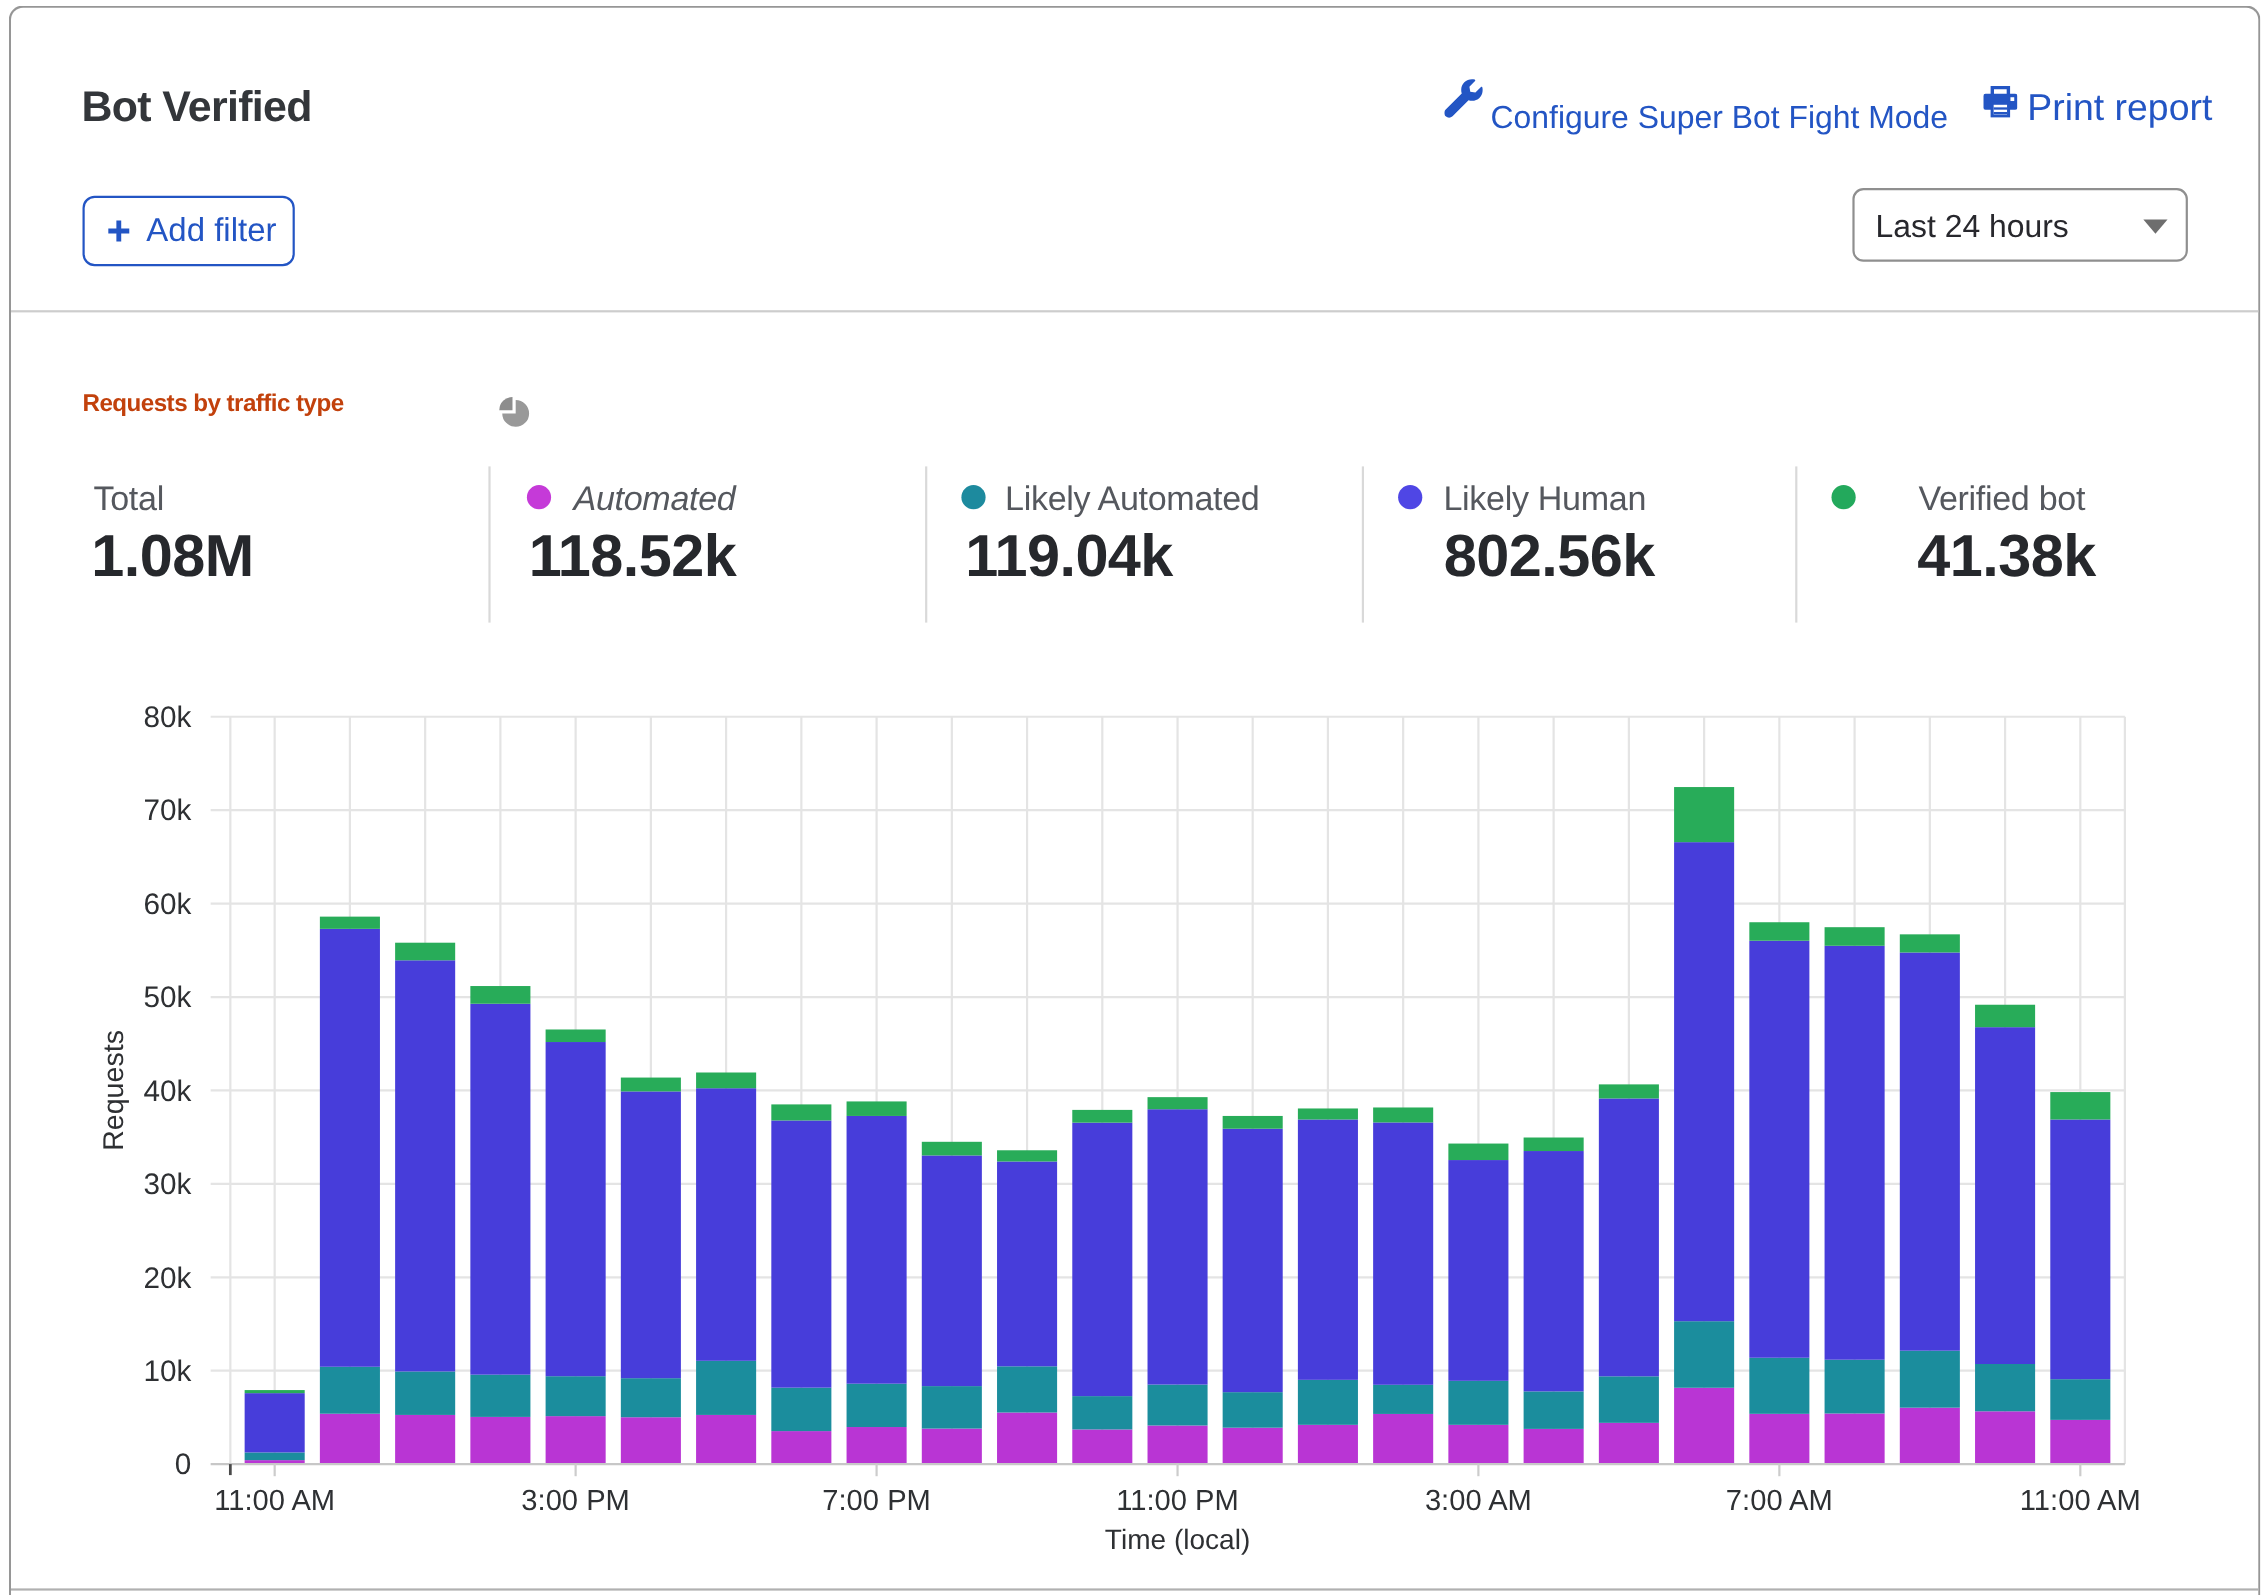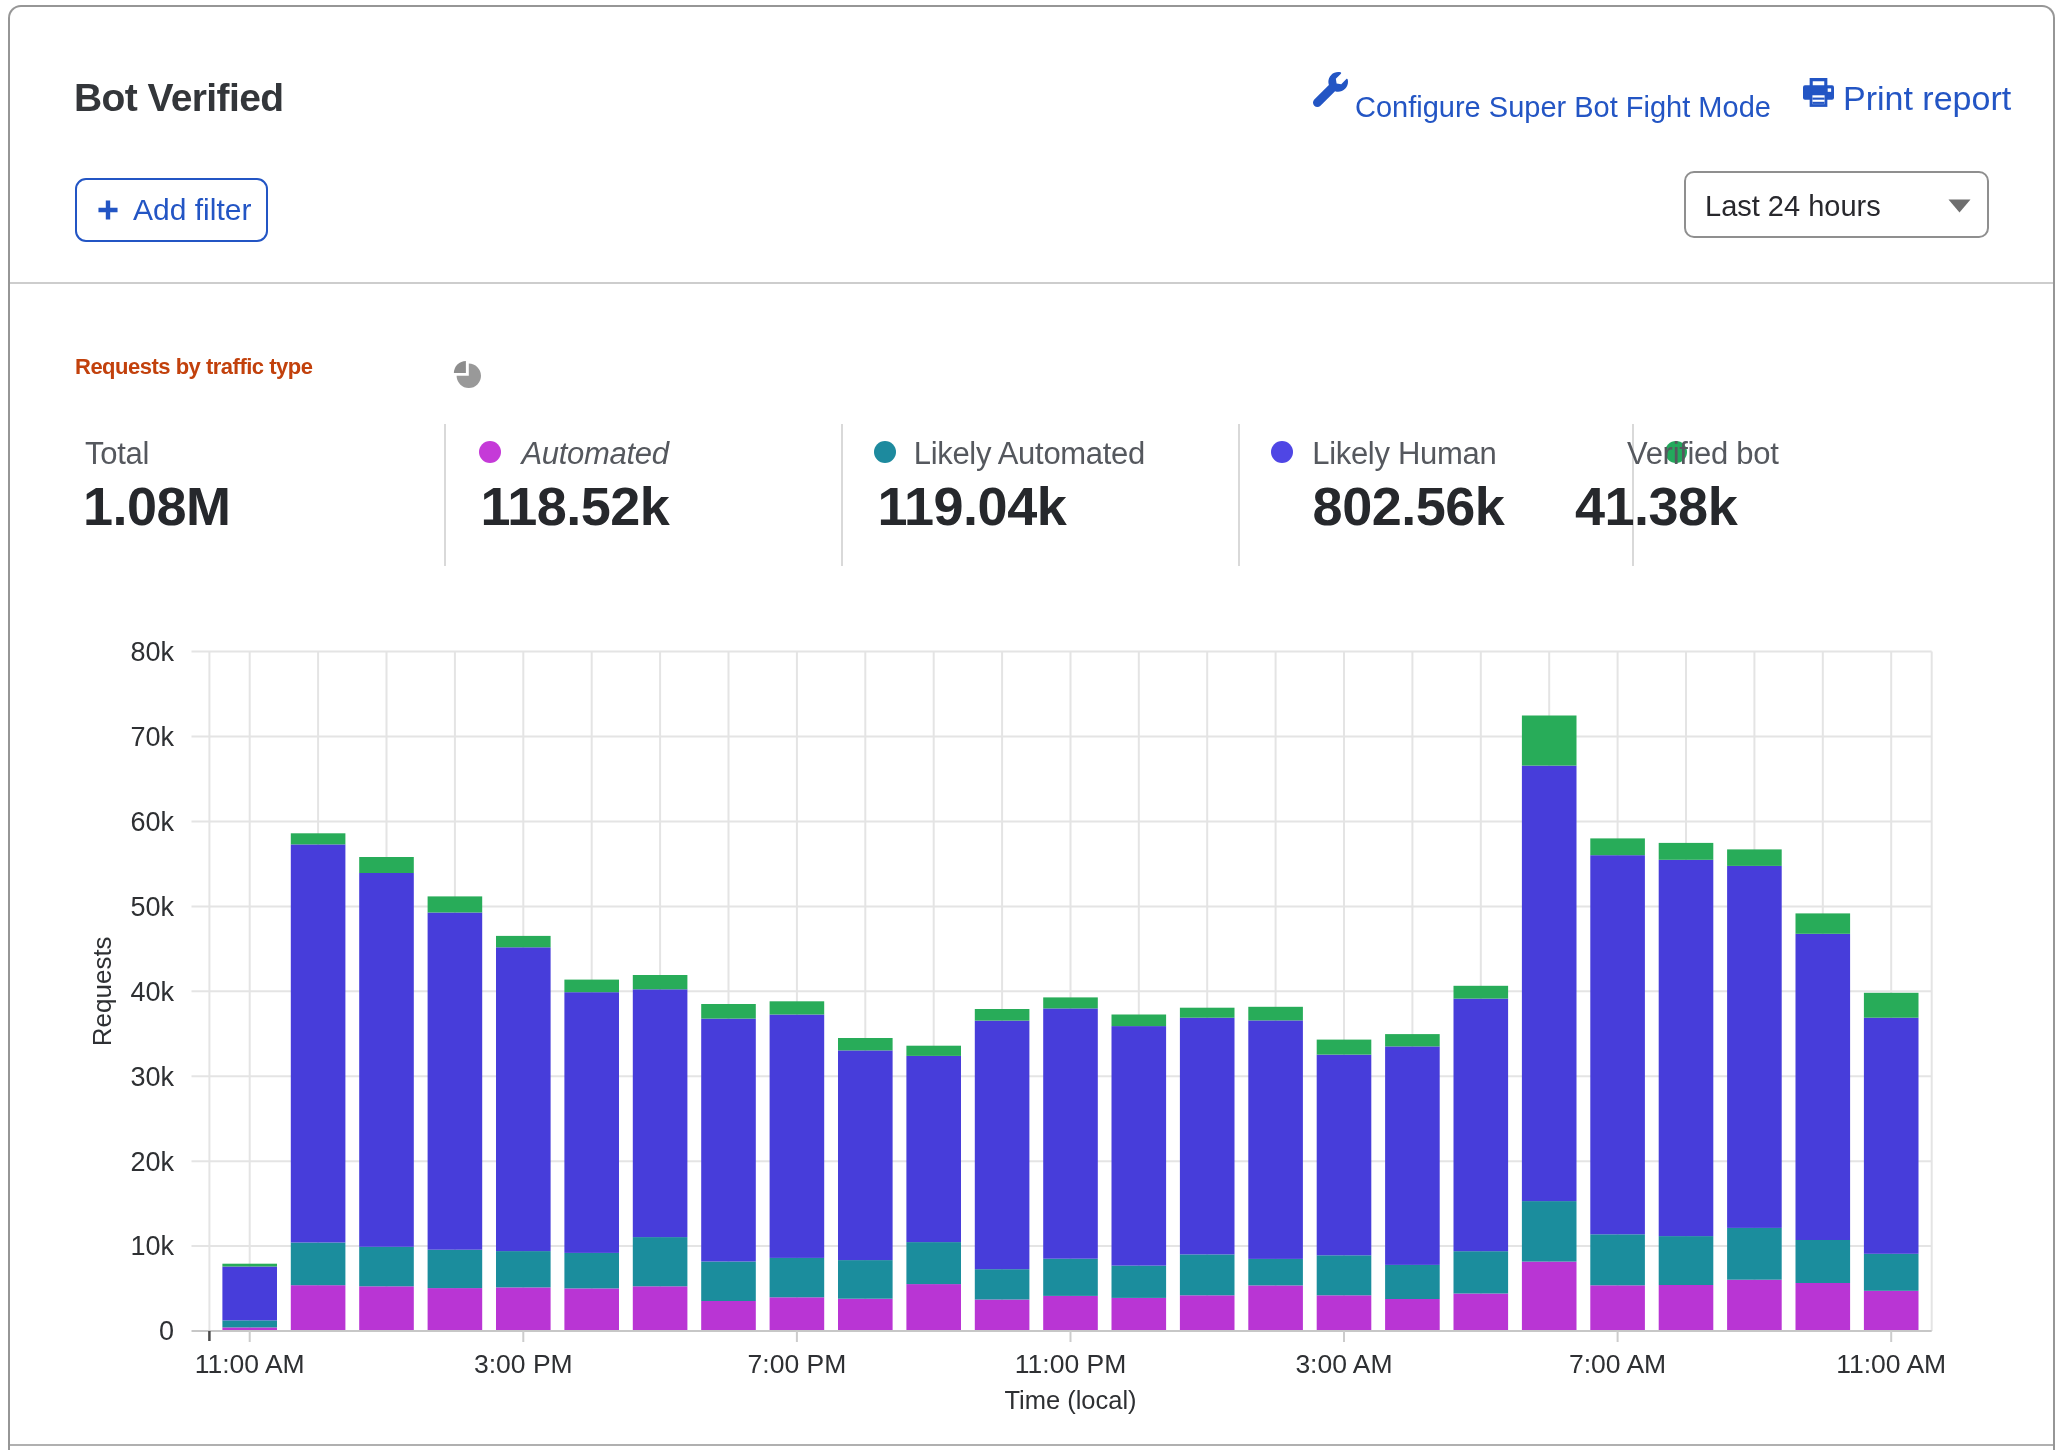--- a/index.html
+++ b/index.html
@@ -76,22 +76,22 @@
 <div class="abs" style="left:478.7px; top:441px; width:22px; height:22px; border-radius:50%; background:#c53ad8;"></div>
 <div class="abs statlabel" style="left:521.4px; top:438px;font-style:italic;">Automated</div>
 <div class="abs statnum" style="left:480.6px; top:479px;">118.52k</div>
 <div class="abs" style="left:873.5px; top:441px; width:22px; height:22px; border-radius:50%; background:#1d8a9e;"></div>
 <div class="abs statlabel" style="left:913.7px; top:438px;">Likely Automated</div>
 <div class="abs statnum" style="left:877.5px; top:479px;">119.04k</div>
 <div class="abs" style="left:1270.9px; top:441px; width:22px; height:22px; border-radius:50%; background:#4f46e5;"></div>
 <div class="abs statlabel" style="left:1312.2px; top:438px;">Likely Human</div>
 <div class="abs statnum" style="left:1270.6px; top:479px;margin-left:42px;">802.56k</div>
 <div class="abs" style="left:1665.0px; top:441px; width:22px; height:22px; border-radius:50%; background:#23a95c;"></div>
-<div class="abs statlabel" style="left:1627px; top:438px;">Verified bot</div>
-<div class="abs statnum" style="left:1575px; top:479px;">41.38k</div>
+<div class="abs statlabel" style="left:1744px; top:438px;">Verified bot</div>
+<div class="abs statnum" style="left:1743px; top:479px;">41.38k</div>
 
 <svg width="2062" height="1450" viewBox="0 0 2062 1450" style="position:absolute;left:0;top:0" font-family="Liberation Sans, sans-serif">
 <line x1="191.5" y1="651.6" x2="1931.7" y2="651.6" stroke="#e4e4e4" stroke-width="2"></line>
 <line x1="191.5" y1="736.5" x2="1931.7" y2="736.5" stroke="#e4e4e4" stroke-width="2"></line>
 <line x1="191.5" y1="821.5" x2="1931.7" y2="821.5" stroke="#e4e4e4" stroke-width="2"></line>
 <line x1="191.5" y1="906.4" x2="1931.7" y2="906.4" stroke="#e4e4e4" stroke-width="2"></line>
 <line x1="191.5" y1="991.3" x2="1931.7" y2="991.3" stroke="#e4e4e4" stroke-width="2"></line>
 <line x1="191.5" y1="1076.2" x2="1931.7" y2="1076.2" stroke="#e4e4e4" stroke-width="2"></line>
 <line x1="191.5" y1="1161.2" x2="1931.7" y2="1161.2" stroke="#e4e4e4" stroke-width="2"></line>
 <line x1="191.5" y1="1246.1" x2="1931.7" y2="1246.1" stroke="#e4e4e4" stroke-width="2"></line>

